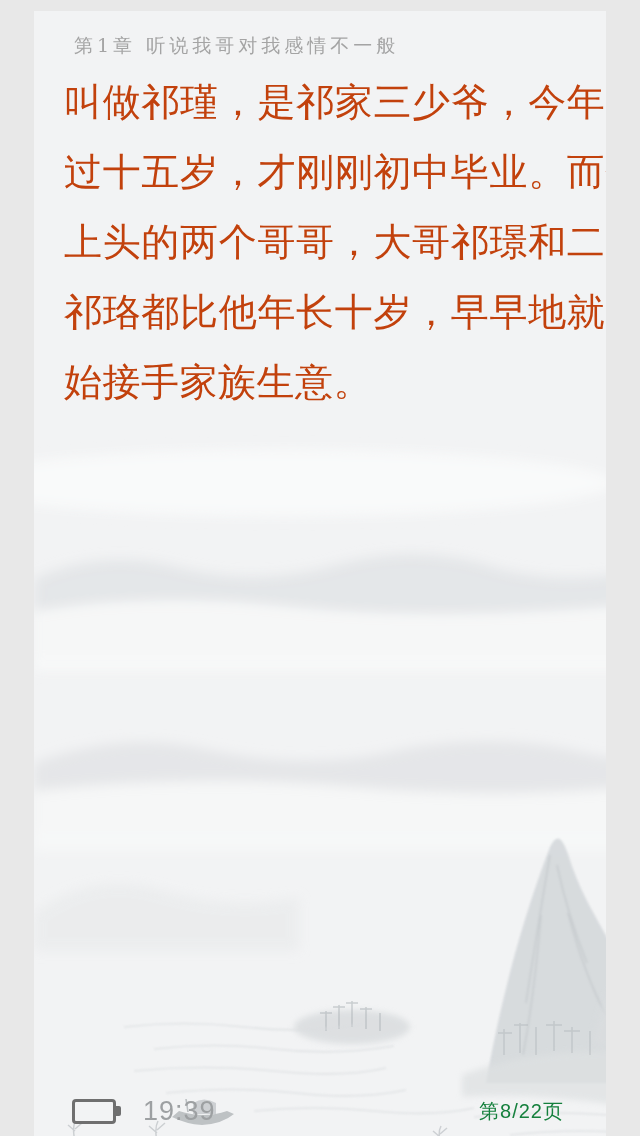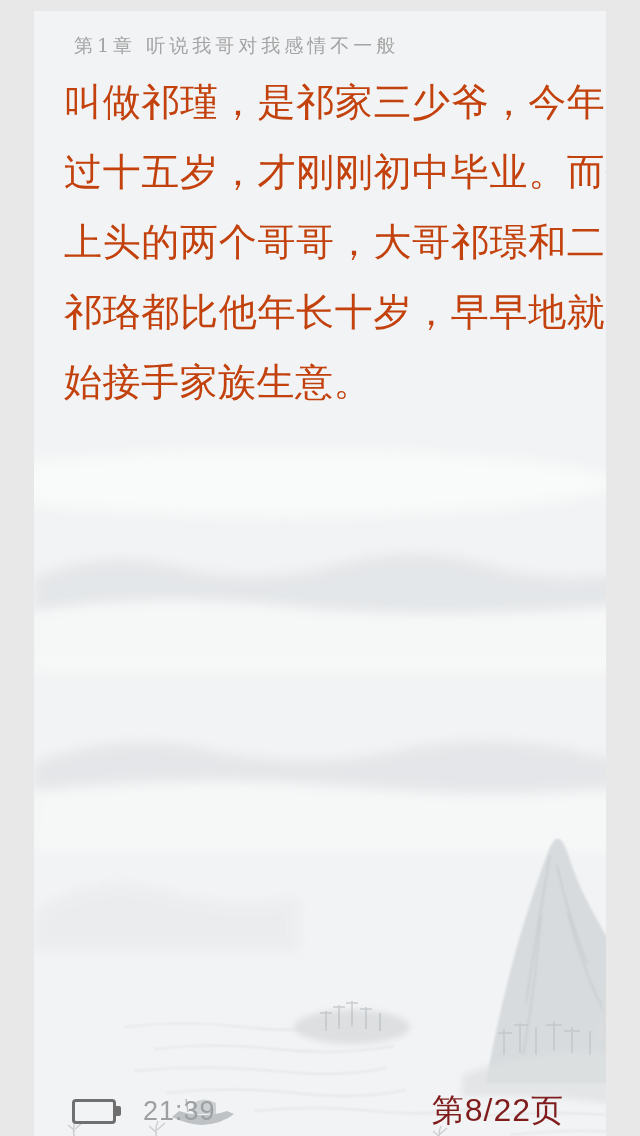--- a/index.html
+++ b/index.html
@@ -65,22 +65,22 @@
     background:#6f6f6f;
     border-radius:0 2px 2px 0;
   }
   .time {
     margin-left:27px;
     font-size:27px;
     color:#9da0a2;
     letter-spacing:1px;
   }
   .page-indicator {
-    font-size:32px;
-    color:#7f1d1d;
+    font-size:20px;
+    color:#15803d;
     letter-spacing:1px;
   }
 </style>
 </head>
 <body>
 
 <div class="screen">
 
   <svg class="bg" viewBox="0 0 640 1136" xmlns="http://www.w3.org/2000/svg">
     <defs>
@@ -181,18 +181,18 @@
 
   <div class="chapter-header">第1章 听说我哥对我感情不一般</div>
 
   <div class="content">
     <p>叫做祁瑾，是祁家三少爷，今年不过十五岁，才刚刚初中毕业。而他上头的两个哥哥，大哥祁璟和二哥祁珞都比他年长十岁，早早地就开始接手家族生意。</p>
   </div>
 
   <div class="footer">
     <div class="footer-left">
       <span class="battery"></span>
-      <span class="time">21:39</span>
+      <span class="time">19:39</span>
     </div>
     <span class="page-indicator">第8/22页</span>
   </div>
 
 </div>
 
 </body></html>

